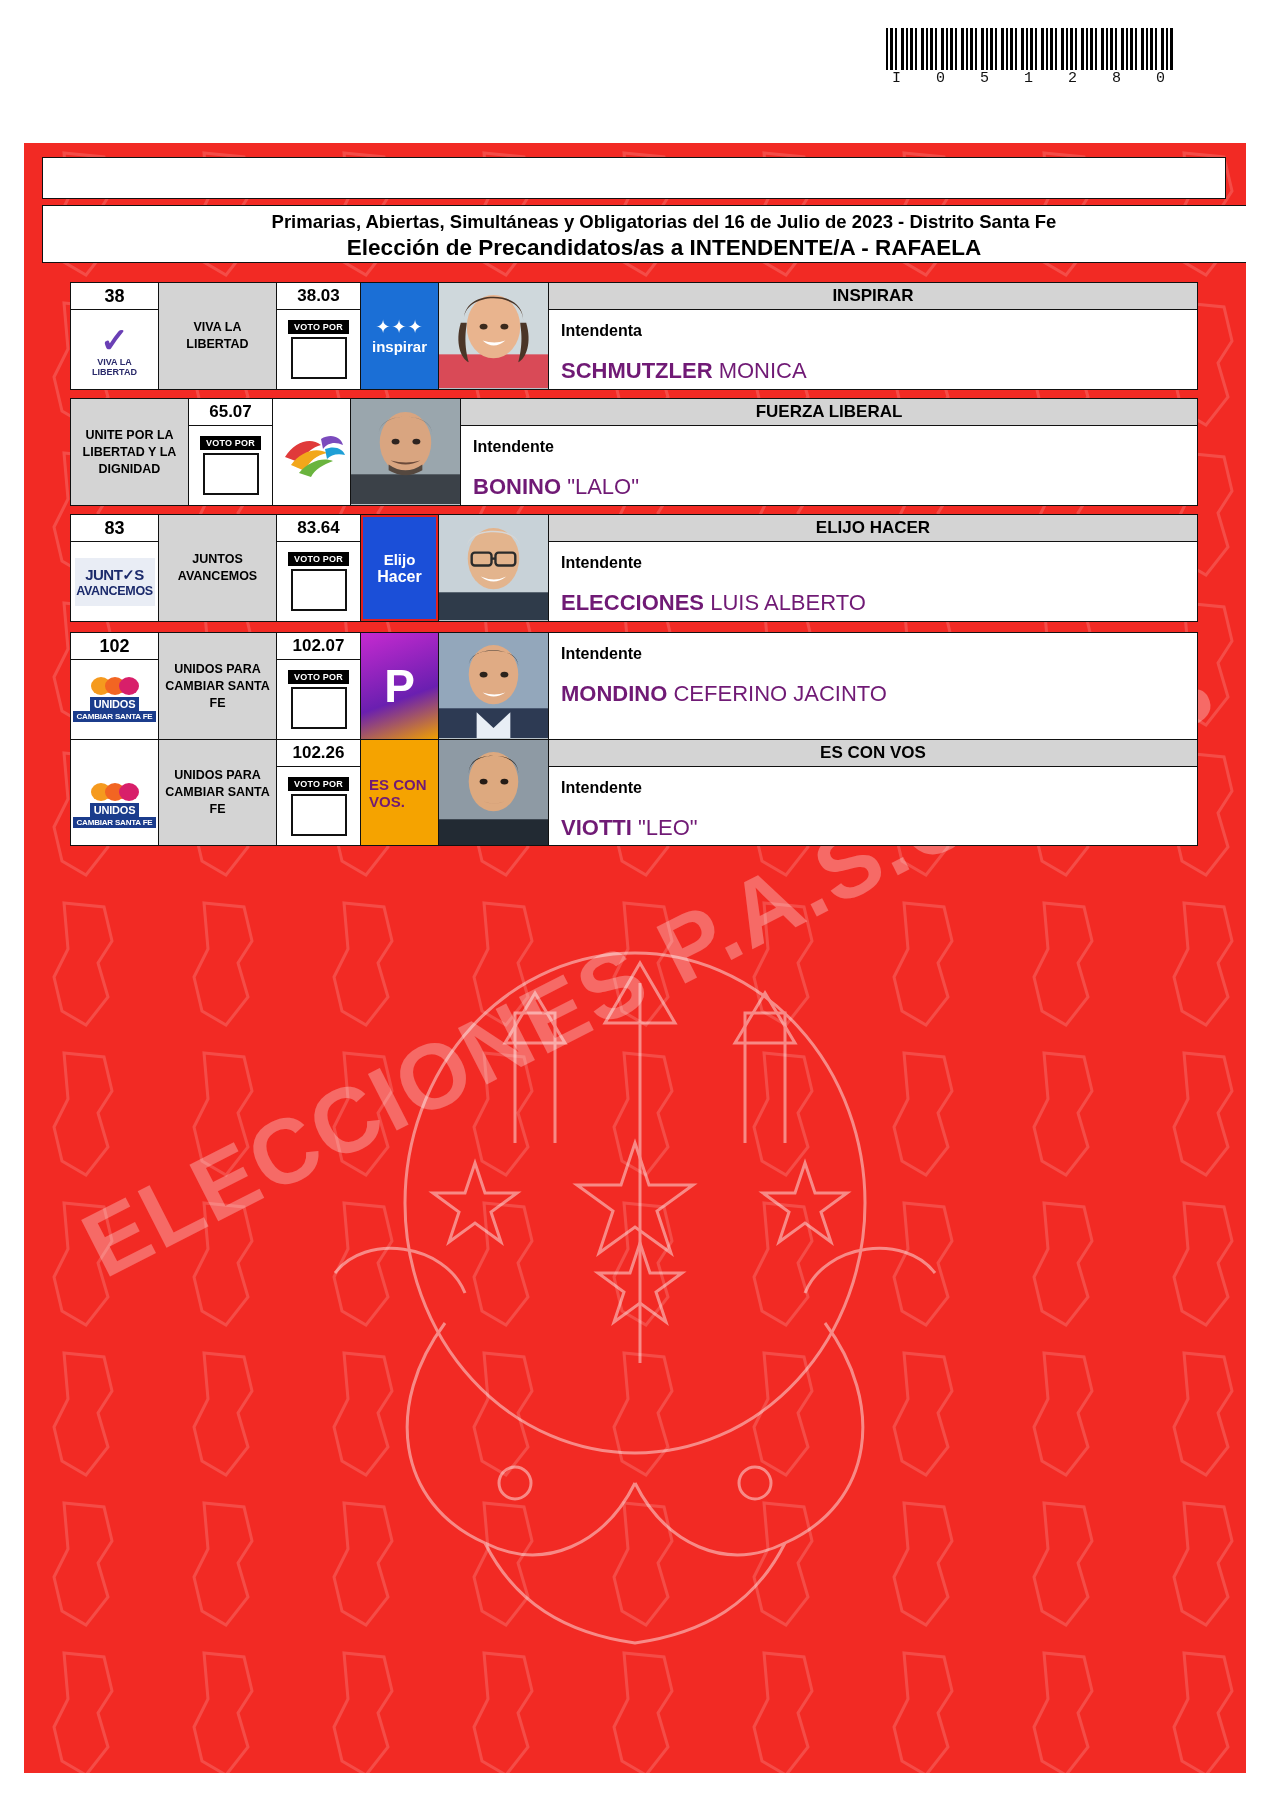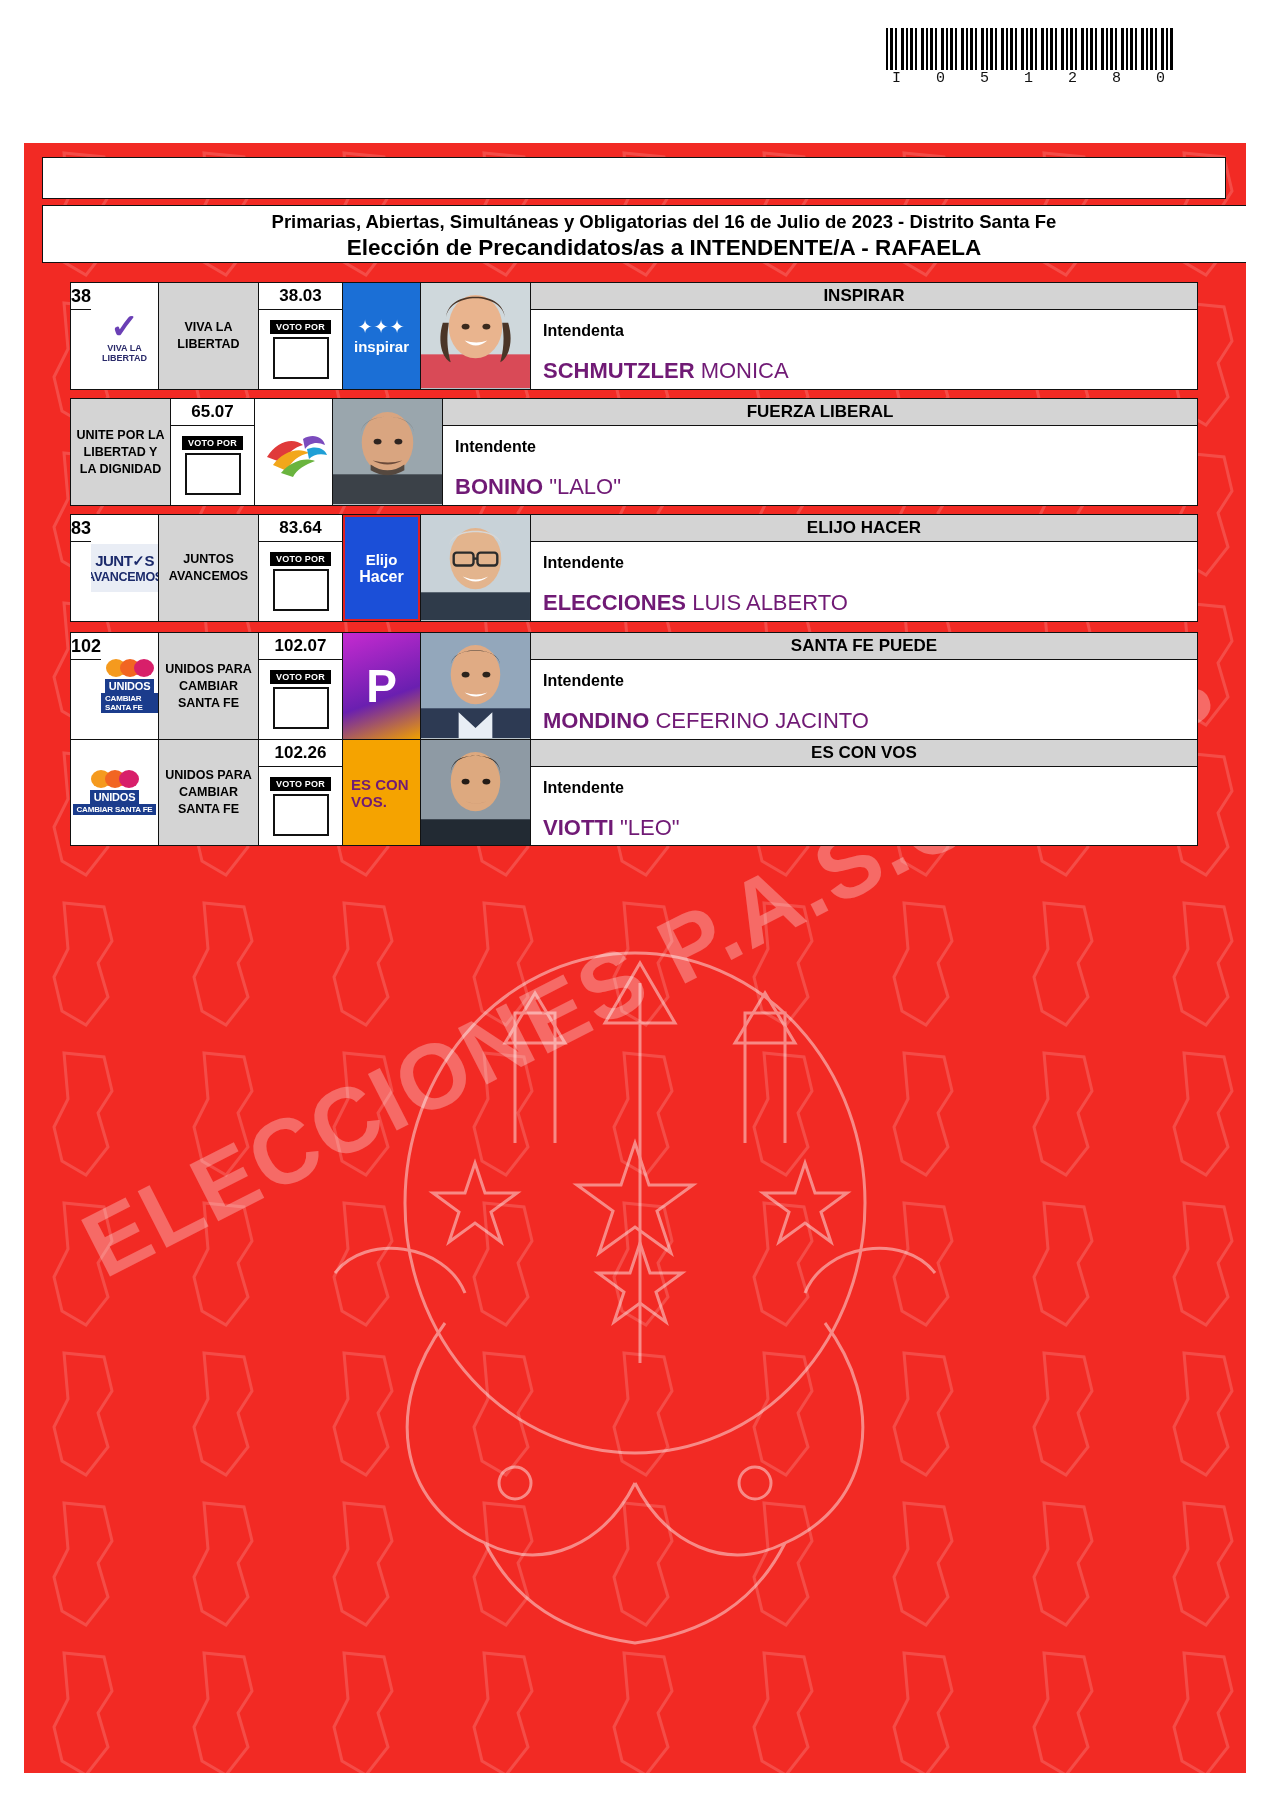--- a/index.html
+++ b/index.html
@@ -134,20 +134,21 @@
     height: 106px;
     box-sizing: border-box;
   }
   .row + .row { border-top: 1px solid #111; }
 
   
   .c-party {
     width: 88px;
     border-right: 1px solid #111;
     display: flex;
+    flex-direction: column;
     box-sizing: border-box;
     background: #fff;
   }
   .party-num {
     height: 26px;
     border-bottom: 1px solid #111;
     font-size: 18px;
     font-weight: bold;
     display: flex;
     align-items: center;
@@ -158,21 +159,21 @@
   .party-logo {
     flex: 1;
     display: flex;
     align-items: center;
     justify-content: center;
     overflow: hidden;
   }
 
   
   .c-name {
-    width: 100px;
+    width: 118px;
     border-right: 1px solid #111;
     background: #d4d4d4;
     display: flex;
     align-items: center;
     justify-content: center;
     text-align: center;
     font-size: 12.5px;
     font-weight: bold;
     color: #000;
     line-height: 17px;
@@ -593,21 +594,20 @@
           <rect y="76" width="110" height="30" fill="#2d3a53"></rect>
           <path d="M38 80 L55 96 L72 80 L72 106 L38 106 Z" fill="#e8eef5"></path>
           <ellipse cx="55" cy="42" rx="25" ry="30" fill="#e0ab84"></ellipse>
           <path d="M30 34 C30 12 80 12 80 34 C80 22 68 18 55 18 C42 18 30 22 30 34 Z" fill="#3f3a35"></path>
           <ellipse cx="45" cy="42" rx="4" ry="3" fill="#2b231c"></ellipse>
           <ellipse cx="66" cy="42" rx="4" ry="3" fill="#2b231c"></ellipse>
           <path d="M44 60 Q55 68 67 60 Q56 64 44 60 Z" fill="#fff"></path>
         </svg>
       </div>
       <div class="c-cand">
-        <div class="cand-list-name">SANTA FE PUEDE</div>
         <div class="cand-body">
           <div class="cand-role">Intendente</div>
           <div class="cand-name">
             <b>MONDINO</b>
             <span>CEFERINO JACINTO</span>
           </div>
         </div>
       </div>
     </div>
 

